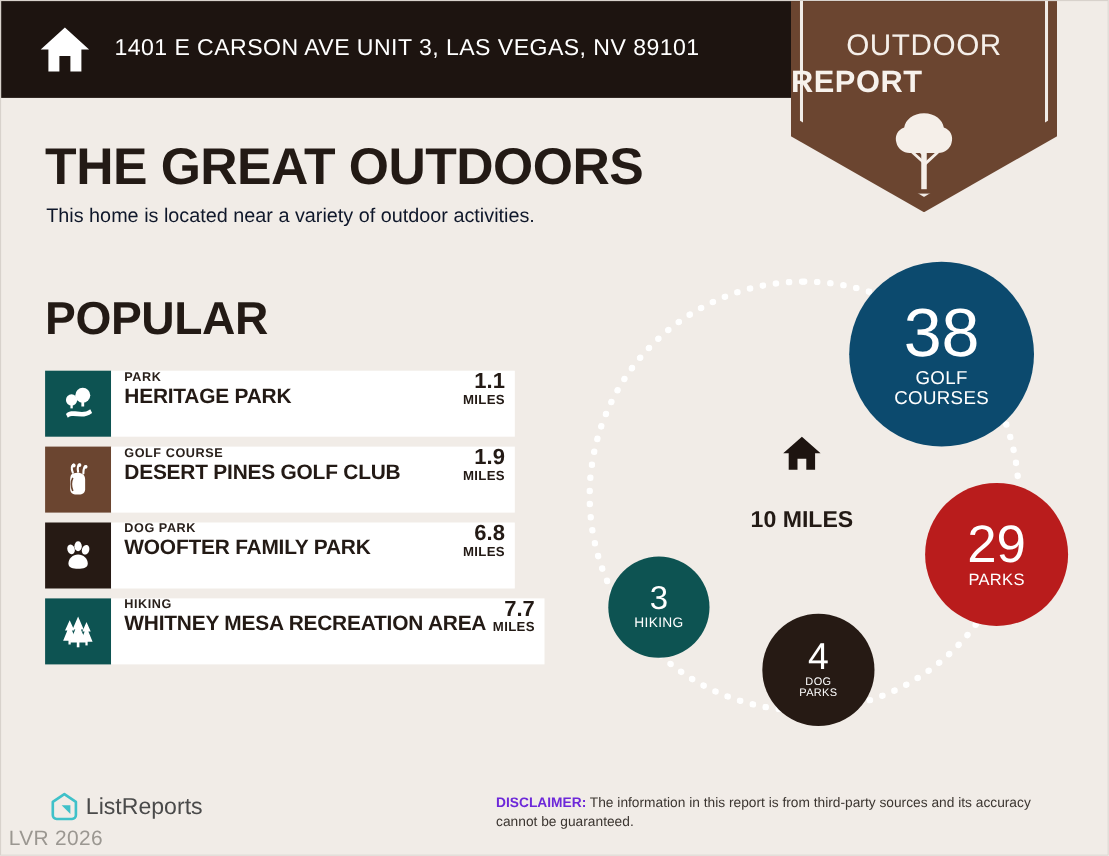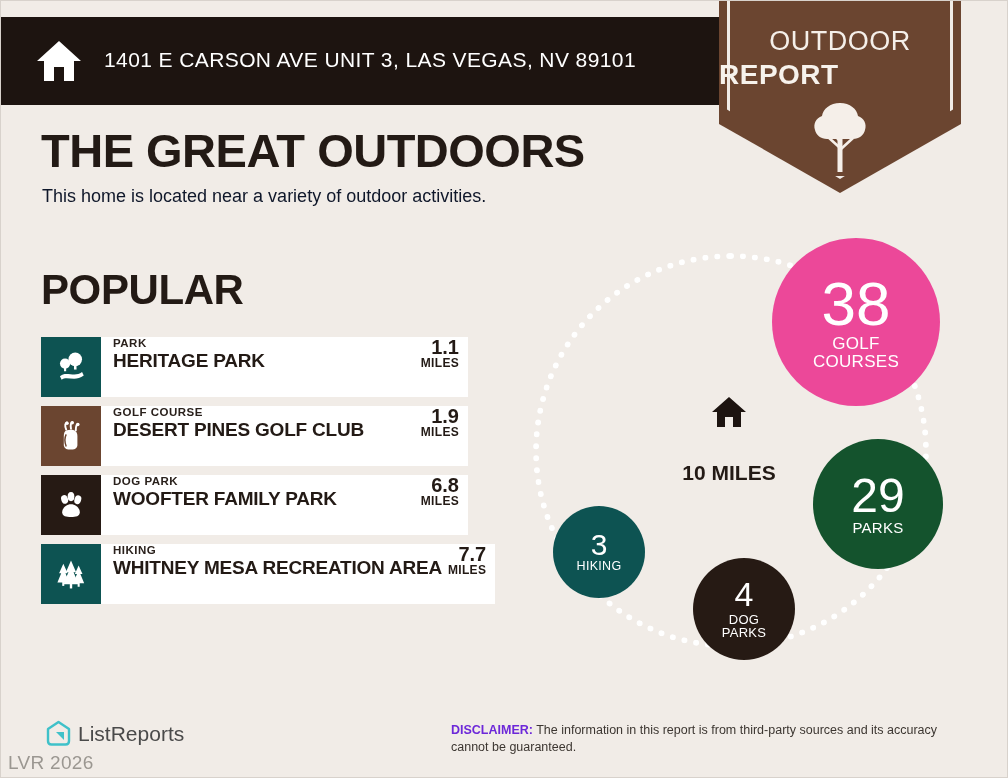--- a/index.html
+++ b/index.html
@@ -15,21 +15,20 @@
     background:#f1ece7;
     box-sizing:border-box;
     border:1px solid #d8d2cc;
     overflow:hidden;
   }
 
   
   .header-bar{
     position:absolute; left:0; top:0; width:908px; height:88px;
     background:#1d1410;
-    margin-top:16px;
   }
   .header-home{
     position:absolute; left:35px; top:22px; width:46px; height:44px;
   }
   .header-addr{
     position:absolute; left:103px; top:31px;
     color:#ffffff; font-size:21px; letter-spacing:.4px;
     font-weight:400; white-space:nowrap;
   }
 
@@ -113,31 +112,31 @@
   }
   .circ{
     position:absolute; border-radius:50%;
     display:flex; flex-direction:column;
     align-items:center; justify-content:center;
     color:#ffffff; text-align:center;
   }
   .circ .n{ font-weight:400; line-height:.96; }
   .circ .l{ font-weight:400; line-height:1.04; letter-spacing:.3px; }
 
-  .circ-golf{ left:771px; top:237px; width:168px; height:168px; background:#ec4899; }
+  .circ-golf{ left:771px; top:237px; width:168px; height:168px; background:#0c4a6e; }
   .circ-golf .n{ font-size:62px; margin-bottom:2px; }
   .circ-golf .l{ font-size:17px; }
 
-  .circ-parks{ left:812px; top:438px; width:130px; height:130px; background:#14532d; }
+  .circ-parks{ left:840px; top:438px; width:130px; height:130px; background:#b91c1c; }
   .circ-parks .n{ font-size:48px; margin-bottom:1px; }
   .circ-parks .l{ font-size:15px; }
 
   .circ-dog{ left:692px; top:557px; width:102px; height:102px; background:#261a14; }
   .circ-dog .n{ font-size:34px; margin-bottom:2px; }
-  .circ-dog .l{ font-size:13px; }
+  .circ-dog .l{ font-size:10px; }
 
   .circ-hike{ left:552px; top:505px; width:92px; height:92px; background:#0d5352; }
   .circ-hike .n{ font-size:30px; margin-bottom:1px; }
   .circ-hike .l{ font-size:12.5px; }
 
   .center-home{ position:absolute; left:710px; top:395px; width:36px; height:32px; }
   .center-t1{
     position:absolute; left:640px; top:437px; width:176px;
     text-align:center; font-size:21px; color:#2a211c; font-weight:400;
   }

